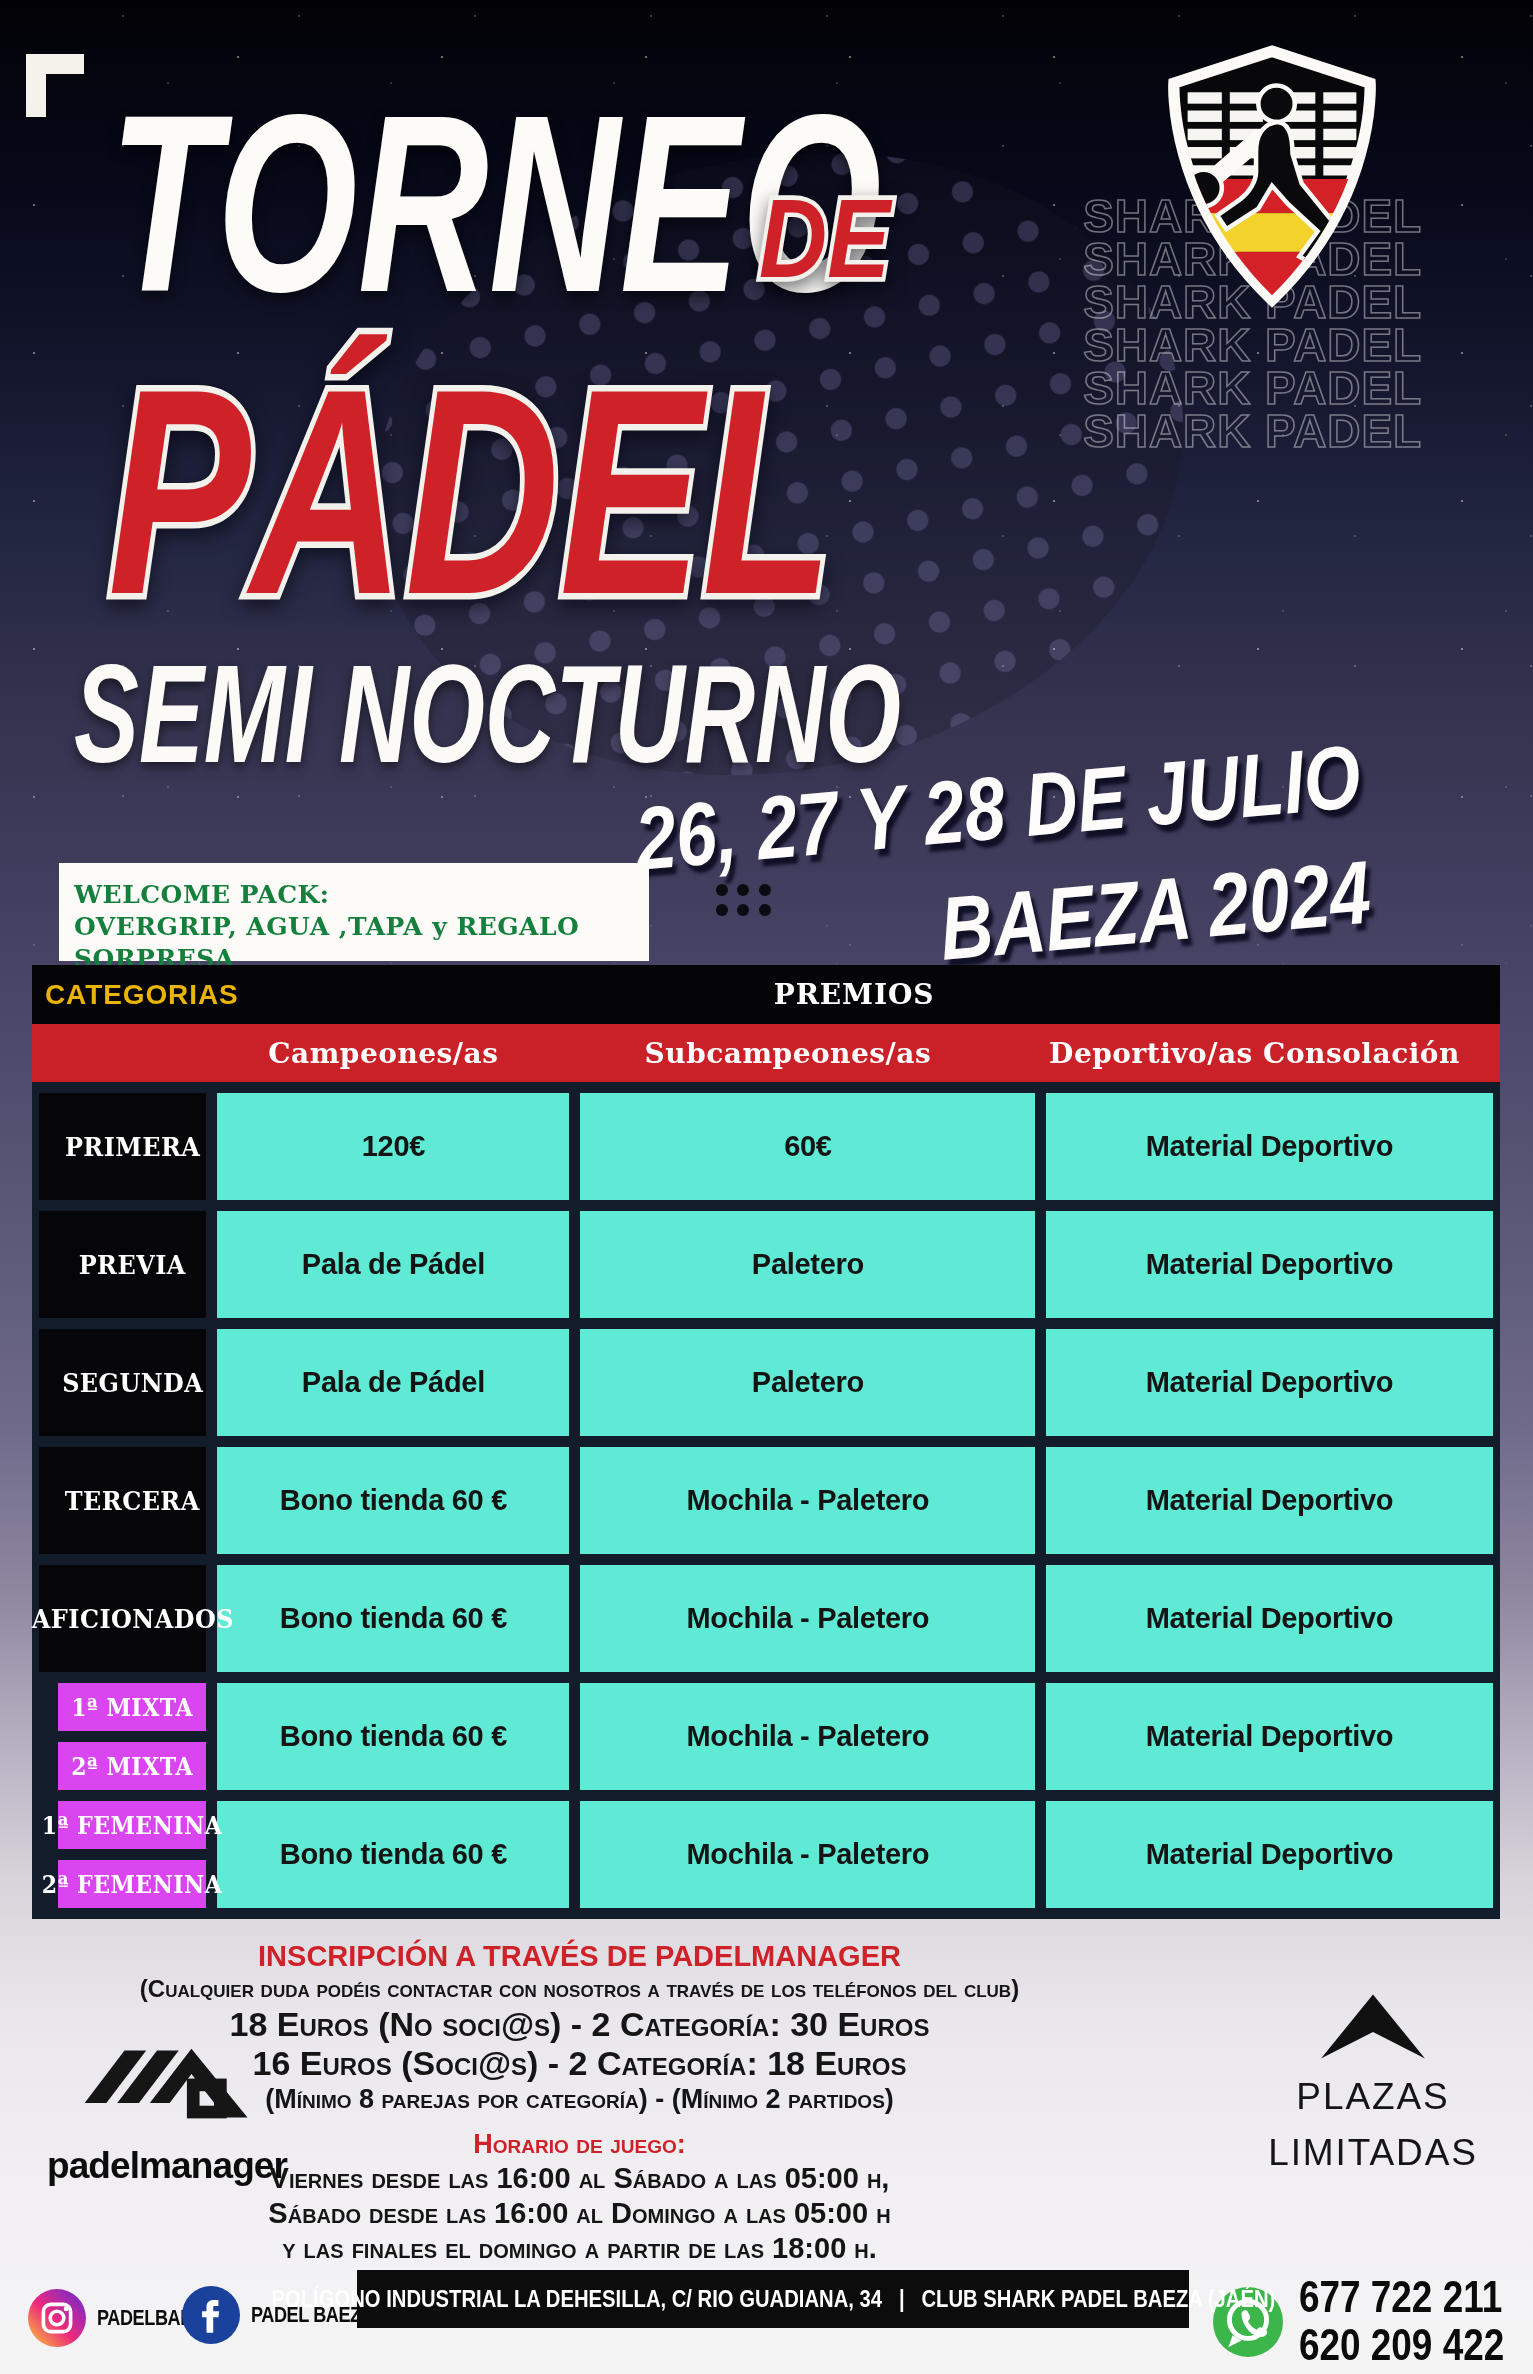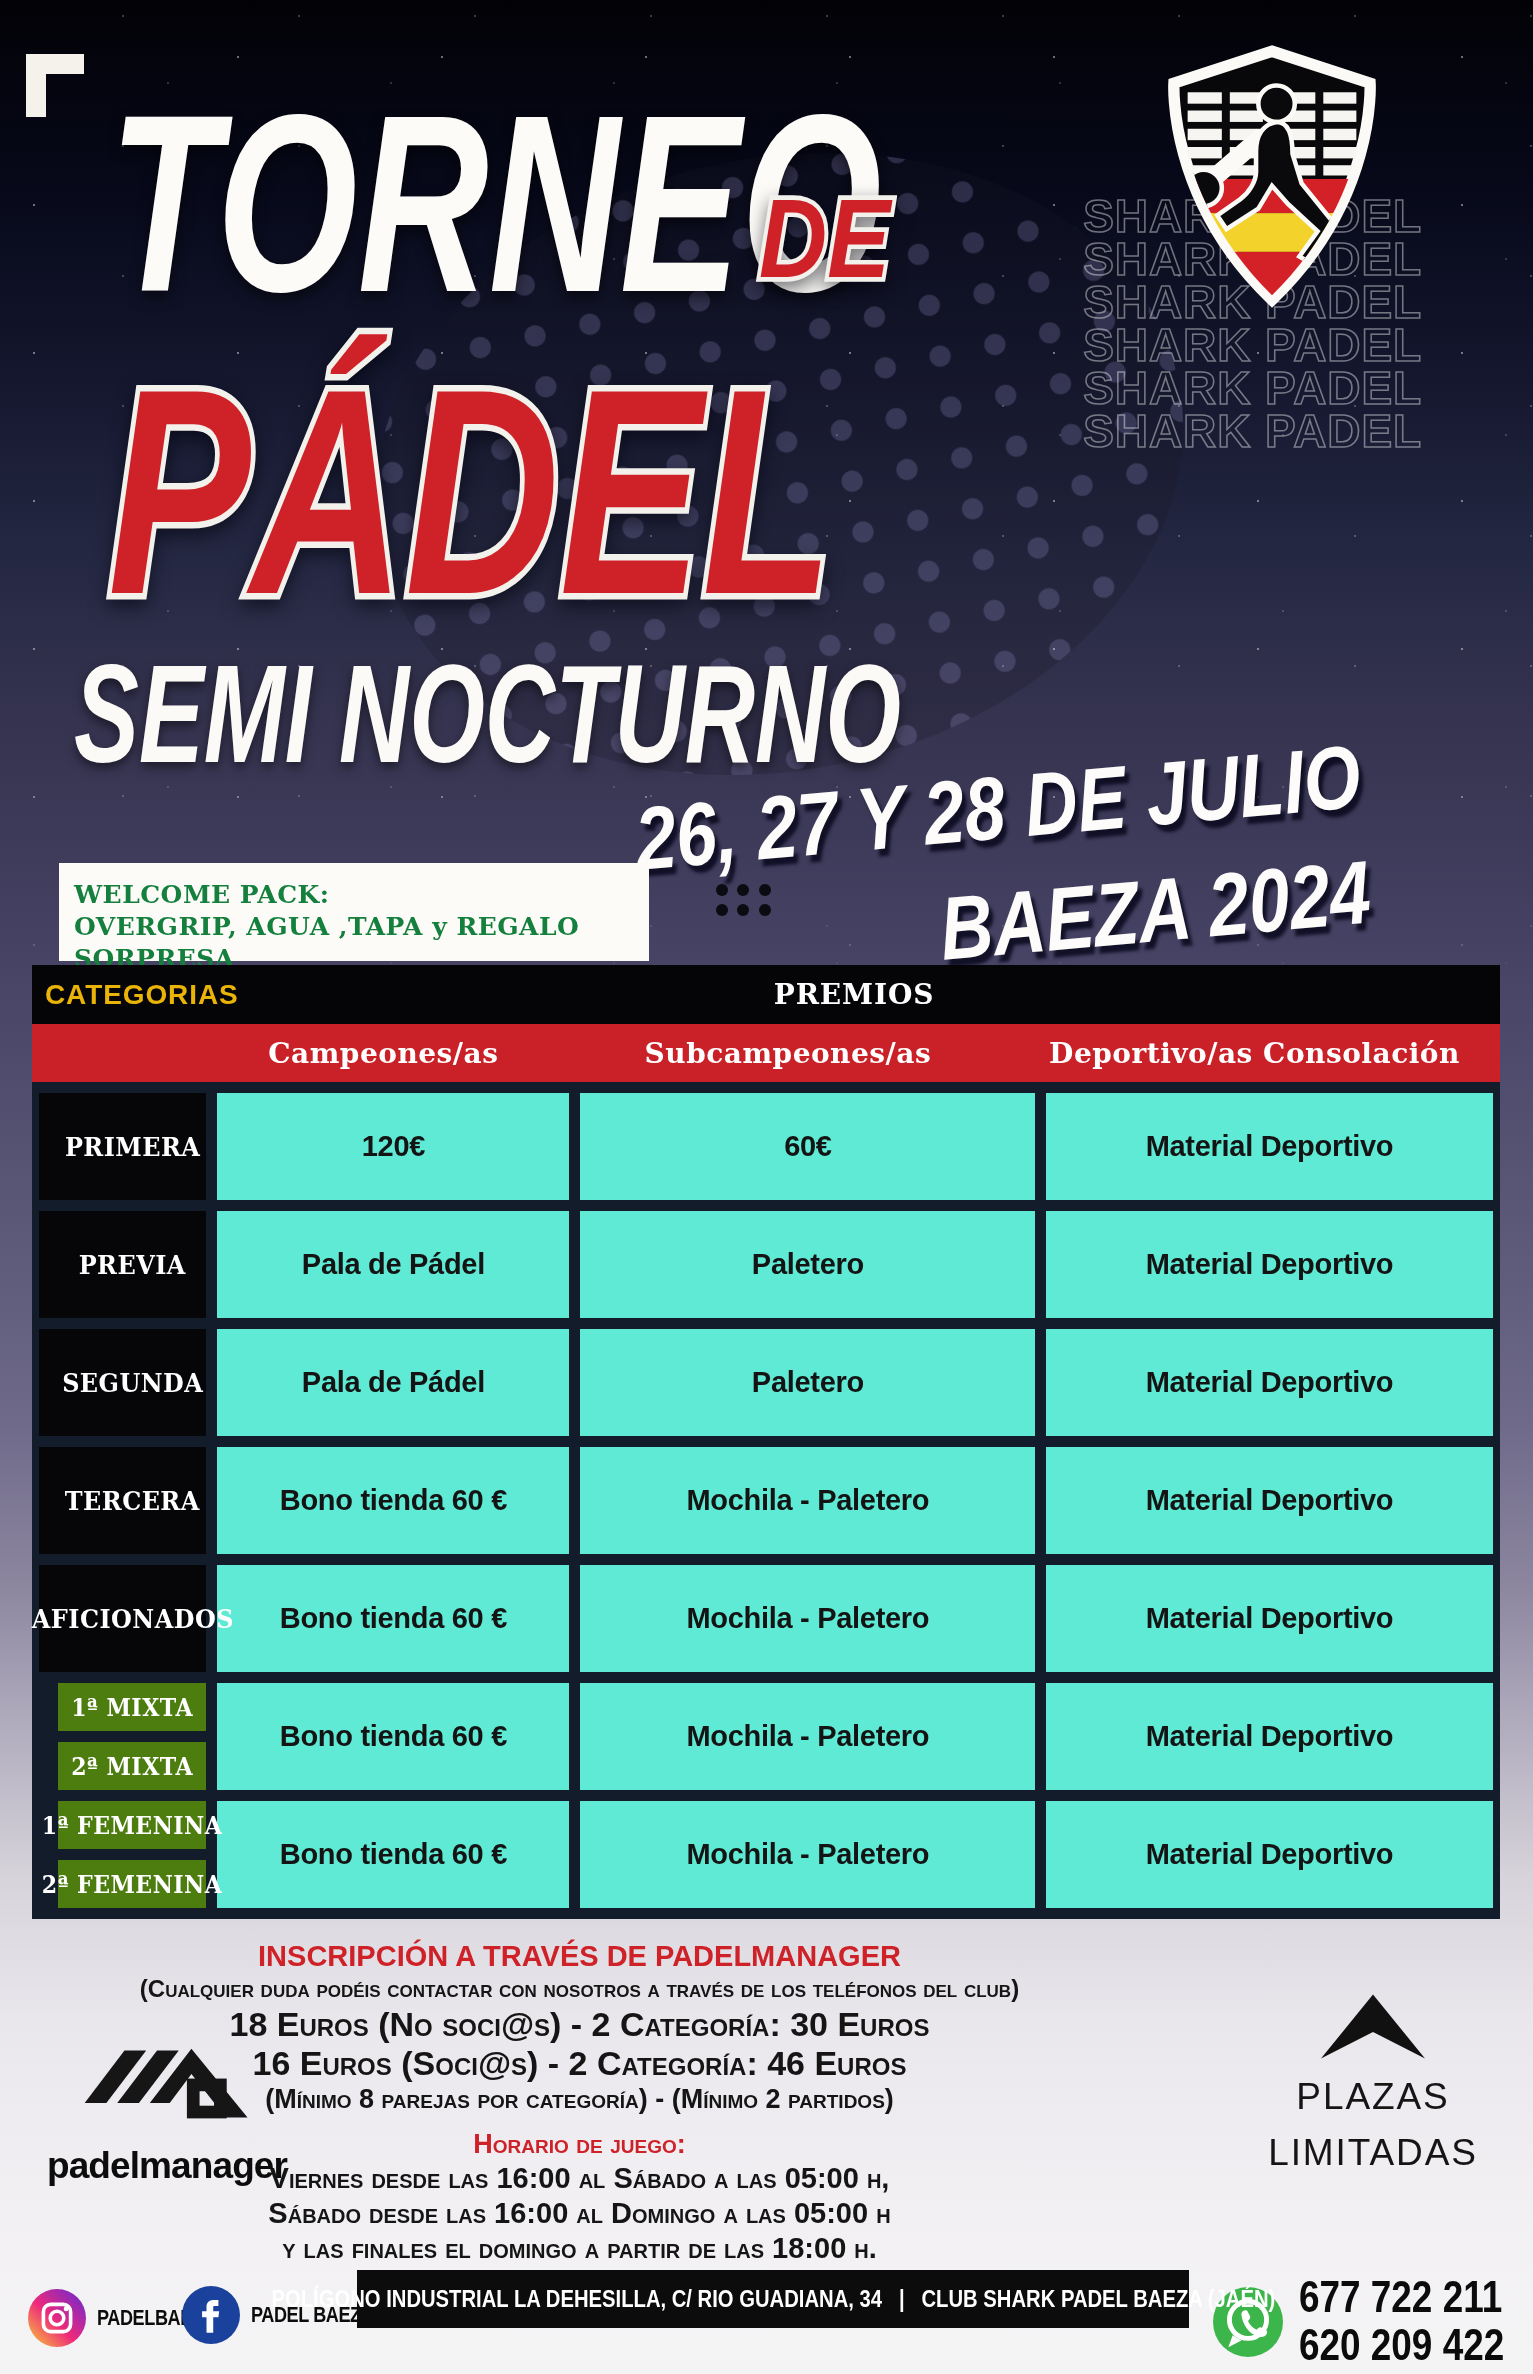--- a/index.html
+++ b/index.html
@@ -78,21 +78,21 @@
   .thead2{height:58px;background:#c92127;display:grid;grid-template-columns:167px 352px 455px 1fr;
     column-gap:1px;padding:0 7.4px;align-items:center;}
   .thead2 span{font-family:"DejaVu Serif",serif;font-weight:bold;color:#fff;font-size:28px;
     text-align:center;letter-spacing:0.5px;}
   .tbody{background:#131c2b;display:grid;grid-template-columns:167px 352px 455px 1fr;
     grid-auto-rows:107px;gap:11px;padding:11px 7.4px;}
   .cat{background:#060608;display:flex;align-items:center;justify-content:center;padding-left:19px;}
   .cat .sq{font-family:"DejaVu Serif",serif;font-weight:bold;color:#fff;font-size:26px;
     letter-spacing:0.5px;display:inline-block;transform:scaleX(.92);white-space:nowrap;}
   .cat.split{background:transparent;flex-direction:column;gap:11px;}
-  .cat.split .sub{flex:1;width:100%;background:#4d7c0f;display:flex;align-items:center;justify-content:center;}
+  .cat.split .sub{flex:1;width:100%;background:#d946ef;display:flex;align-items:center;justify-content:center;}
   .cat.split .sq{font-size:24px;}
   .val{background:#5eead4;display:flex;align-items:center;justify-content:center;
     color:#141414;font-weight:bold;font-size:29px;letter-spacing:-0.3px;}
 
   
   .reg{position:absolute;left:111px;top:1940px;width:937px;z-index:3;text-align:center;
     font-variant:small-caps;font-weight:bold;color:#151515;}
   .reg .r-title{color:#cf2128;font-size:29px;line-height:33px;font-variant:normal;}
   .reg .r-note{font-size:24px;line-height:32px;}
   .reg .r-p1,.reg .r-p2{font-size:34px;line-height:39px;}
@@ -293,21 +293,21 @@
       <div class="val">Mochila - Paletero</div>
       <div class="val">Material Deportivo</div>
 
     </div>
   </div>
 
   <div class="reg">
     <div class="r-title">INSCRIPCIÓN A TRAVÉS DE PADELMANAGER</div>
     <div class="r-note">(Cualquier duda podéis contactar con nosotros a través de los teléfonos del club)</div>
     <div class="r-p1">18 Euros (No soci@s) - 2 Categoría: 30 Euros</div>
-    <div class="r-p2">16 Euros (Soci@s) - 2 Categoría: 46 Euros</div>
+    <div class="r-p2">16 Euros (Soci@s) - 2 Categoría: 18 Euros</div>
     <div class="r-min">(Mínimo 8 parejas por categoría) - (Mínimo 2 partidos)</div>
     <div class="r-htitle">Horario de juego:</div>
     <div class="r-sch">Viernes desde las 16:00 al Sábado a las 05:00 h,</div>
     <div class="r-sch">Sábado desde las 16:00 al Domingo a las 05:00 h</div>
     <div class="r-sch">y las finales el domingo a partir de las 18:00 h.</div>
   </div>
 
   <div class="pm">
     <svg viewBox="0 0 190 105">
       <g fill="#161616">

